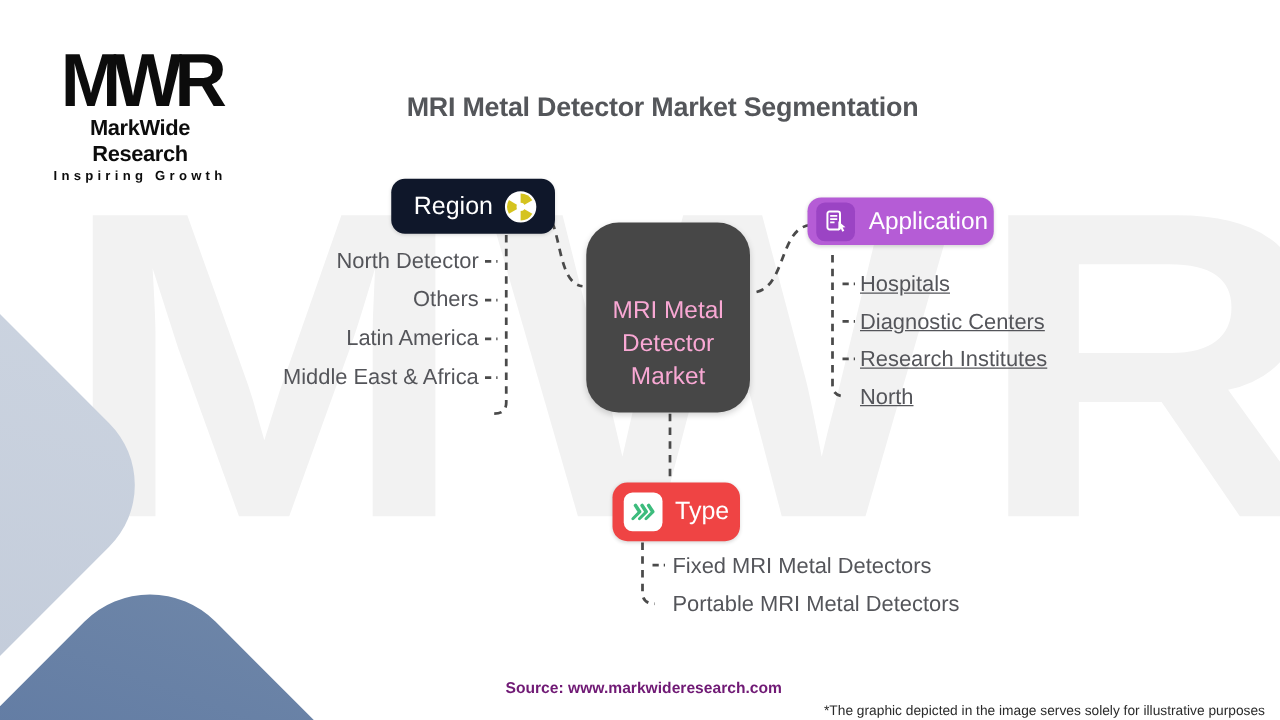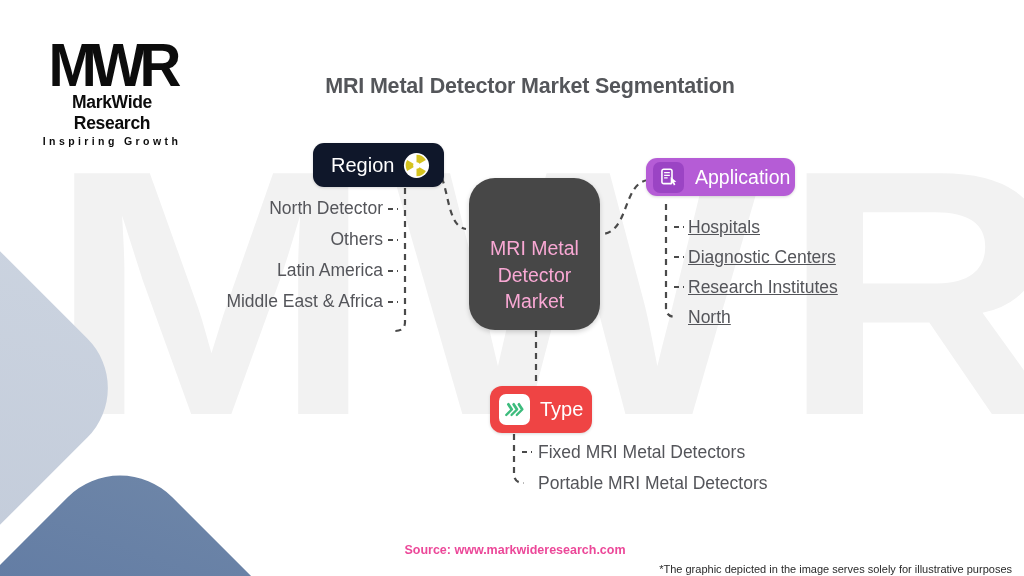--- a/index.html
+++ b/index.html
@@ -58,21 +58,21 @@
 
   
   .item{color:#54555a;font-size:17.5px;line-height:31px;white-space:nowrap;}
   .list-region{position:absolute;right:641px;top:193px;text-align:right;z-index:4;}
   .list-application{position:absolute;left:688px;top:212px;z-index:4;}
   .list-application .item{line-height:30px;text-decoration:underline;}
   .list-type{position:absolute;left:538px;top:437px;z-index:4;}
 
   
   .source{position:absolute;left:515px;top:543px;transform:translateX(-50%);z-index:4;
-          font-size:12.5px;font-weight:700;color:#ec4899;white-space:nowrap;}
+          font-size:12.5px;font-weight:700;color:#701a75;white-space:nowrap;}
   .disclaimer{position:absolute;right:12px;top:547px;z-index:4;font-size:11px;color:#2a2a2a;white-space:nowrap;margin-top:16px;}
 </style>
 </head>
 <body>
 
 <div class="canvas">
 
   <div class="watermark">MWR</div>
   <div class="shape shape-light"></div>
   <div class="shape shape-dark"></div>

